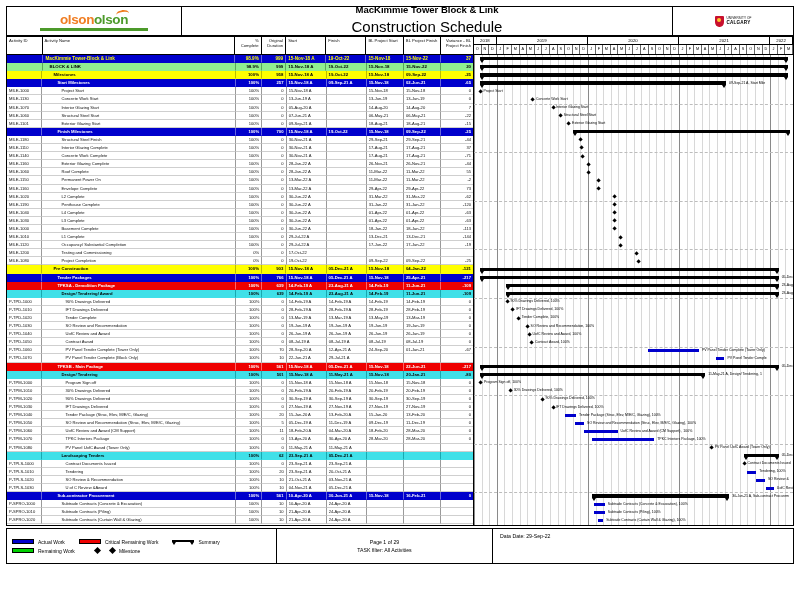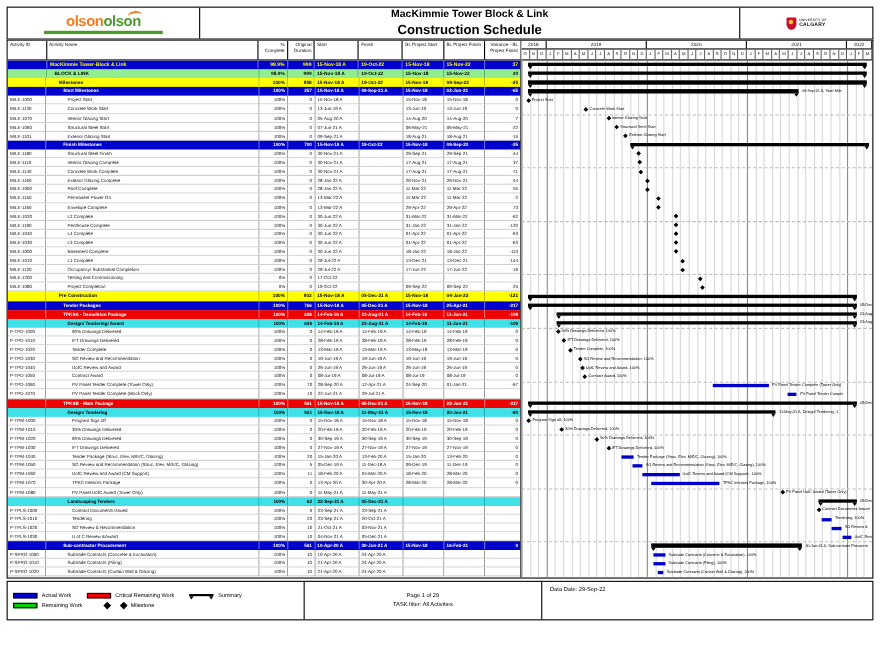--- a/index.html
+++ b/index.html
@@ -58,21 +58,21 @@
   }
   .tb-title {
     flex: 1;
     display: flex;
     flex-direction: column;
     align-items: center;
     justify-content: center;
     border-right: 1px solid #000;
   }
   .tb-title .t1 { font-size: 9.5px; font-weight: bold; color: #000; line-height: 1.35; }
-  .tb-title .t2 { font-size: 12px; font-weight: bold; color: #000; line-height: 1.35; }
+  .tb-title .t2 { font-size: 15px; font-weight: normal; color: #000; line-height: 1.35; }
   .tb-client {
     width: 120px;
     display: flex;
     align-items: center;
     justify-content: center;
     gap: 3px;
   }
   .uc-shield {
     width: 9px; height: 11px;
     background: #C8102E;

